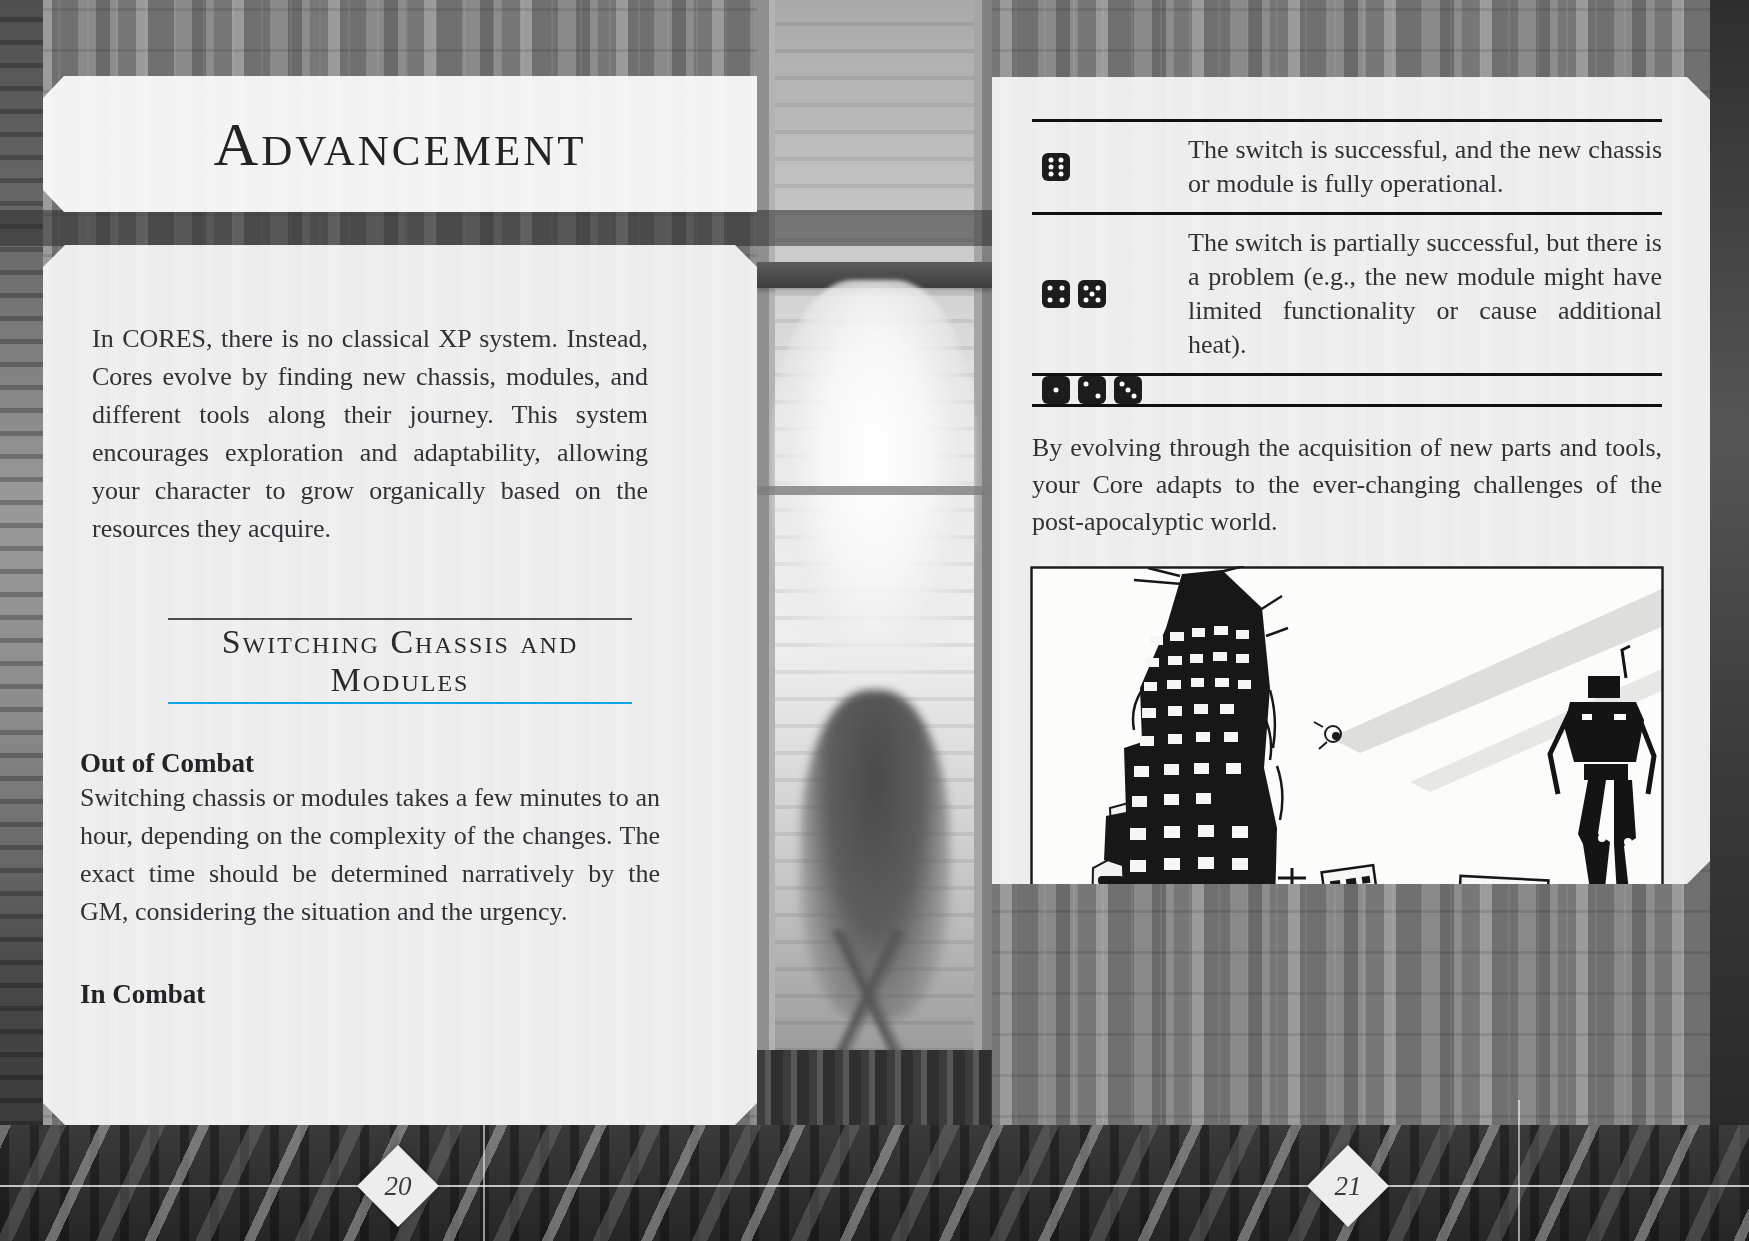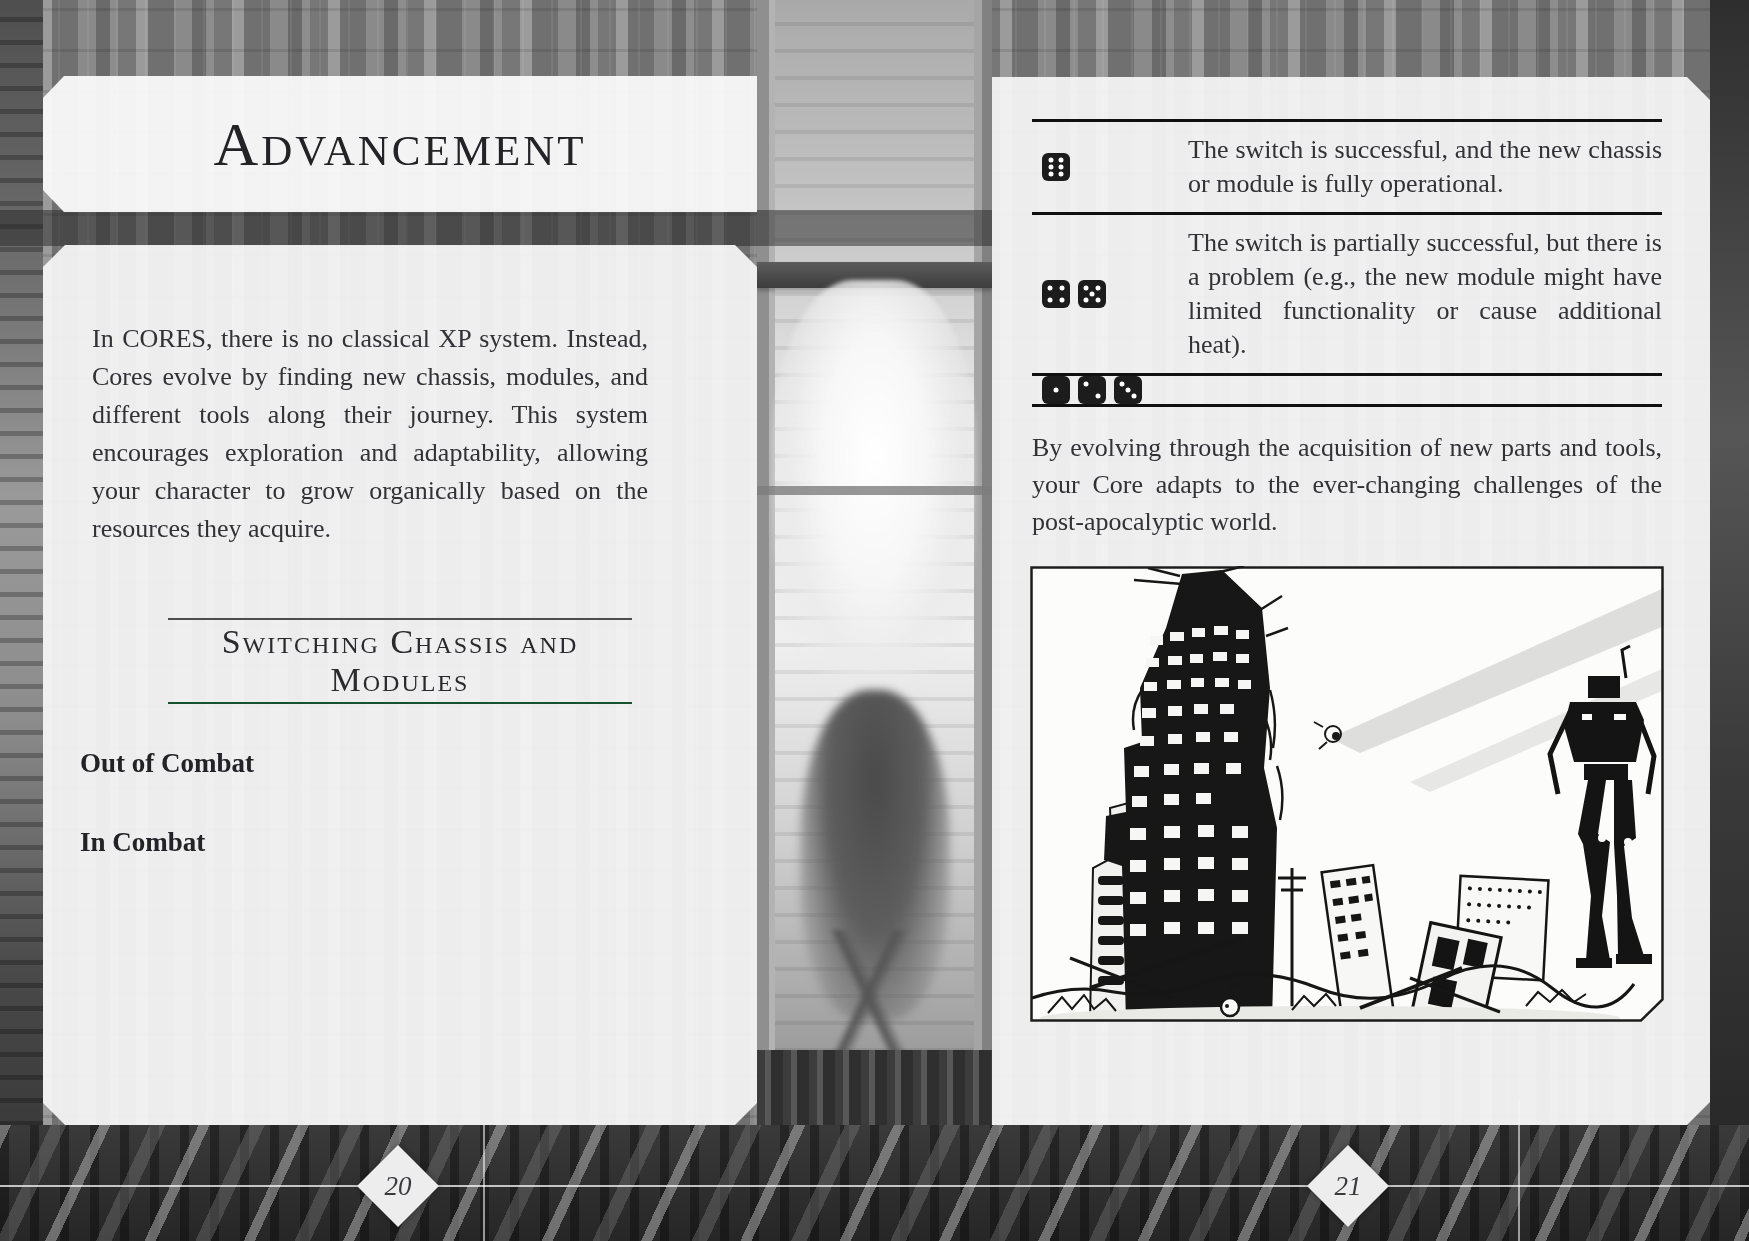--- a/index.html
+++ b/index.html
@@ -46,28 +46,28 @@
 
   
   .panel{position:absolute;background:rgba(246,246,247,0.93);}
   .title-banner{left:43px;top:76px;width:714px;height:136px;background:rgba(250,250,250,0.95);
     clip-path:polygon(21px 0, 100% 0, 100% 100%, 21px 100%, 0 calc(100% - 22px), 0 22px);
     display:flex;align-items:center;justify-content:center;}
   .page-title{font-variant:small-caps;font-size:62px;letter-spacing:3px;color:#232327;text-align:right;}
   .left-box{left:43px;top:245px;width:714px;height:880px;
     clip-path:polygon(22px 0, calc(100% - 22px) 0, 100% 22px, 100% calc(100% - 22px), calc(100% - 22px) 100%, 22px 100%, 0 calc(100% - 22px), 0 22px);
     padding:63px 97px 0 37px;box-sizing:border-box;}
-  .right-box{left:992px;top:77px;width:718px;height:1048px;
+  .right-box{left:992px;top:77px;width:718px;height:807px;
     clip-path:polygon(0 0, calc(100% - 23px) 0, 100% 23px, 100% calc(100% - 23px), calc(100% - 23px) 100%, 0 100%);
     padding:42px 48px 0 40px;box-sizing:border-box;}
 
   
   .body-text{font-size:26px;line-height:38px;text-align:justify;color:#313136;}
   .section-heading{font-variant:small-caps;font-size:34px;letter-spacing:2px;text-align:center;color:#2a2a2e;
-    width:464px;margin:70px 0 0 88px;padding:3px 0;border-top:2px solid #4d4d4f;border-bottom:2px solid #14532d;}
+    width:464px;margin:70px 0 0 88px;padding:3px 0;border-top:2px solid #4d4d4f;border-bottom:2px solid #0ea5e9;}
   .subhead{font-size:27px;font-weight:bold;color:#232327;margin-top:44px;}
   .sub-body{margin-top:8px;}
 
   
   .dice-table{border-top:3px solid #101010;border-bottom:3px solid #101010;}
   .dice-row{display:flex;align-items:center;border-bottom:3px solid #101010;}
   .dice-row:last-child{border-bottom:none;}
   .dice-cell{width:156px;display:flex;gap:8px;align-items:center;padding-left:10px;box-sizing:border-box;flex-shrink:0;}
   .result-cell{flex:1;font-size:26px;line-height:34px;text-align:justify;padding:11px 0;color:#313136;}
   .die{position:relative;width:28px;height:28px;background:#1c1c1c;border-radius:6px;flex-shrink:0;}
@@ -107,20 +107,21 @@
   <div class="panel title-banner">
     <div class="page-title">Advancement</div>
   </div>
 
   <div class="panel left-box">
     <p class="body-text" style="margin:12px">In CORES, there is no classical XP system. Instead, Cores evolve by finding new chassis, modules, and different tools along their journey. This system encourages exploration and adaptability, allowing your character to grow organically based on the resources they acquire.</p>
 
     <div class="section-heading">Switching Chassis and Modules</div>
 
     <div class="subhead">Out of Combat</div>
+    <p class="body-text sub-body" style="margin:0">Switching chassis or modules takes a few minutes to an hour, depending on the complexity of the changes. The exact time should be determined narratively by the GM, considering the situation and the urgency.</p>
 
     <div class="subhead" style="margin-top:48px">In Combat</div>
   </div>
 
   <div class="panel right-box">
     <div class="dice-table">
       <div class="dice-row">
         <div class="dice-cell">
             <div class="die">
               <span class="pip" style="left: 32%; top: 26%;"></span>

